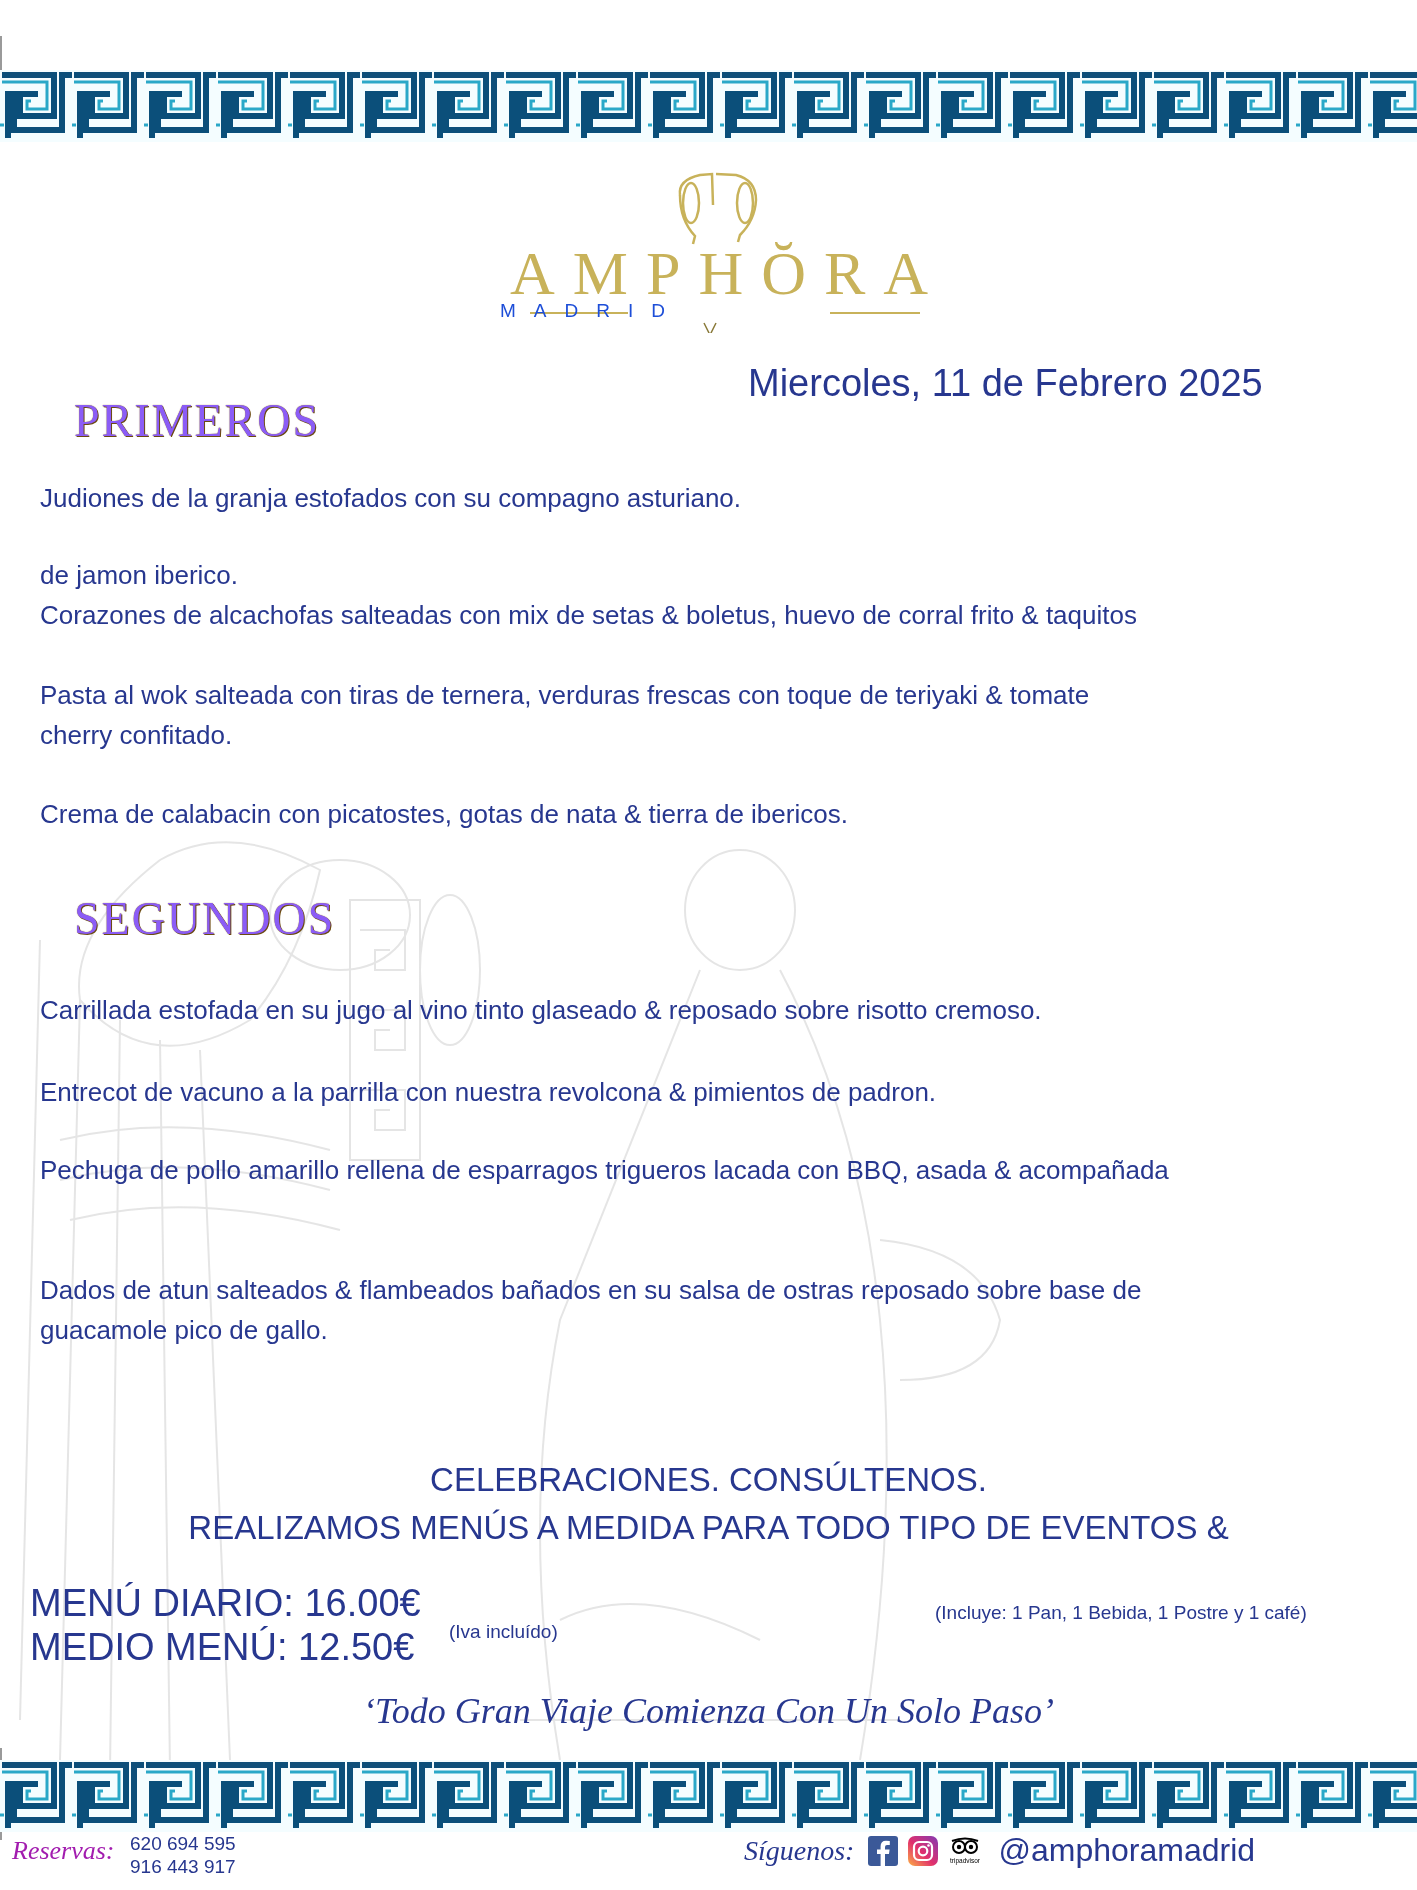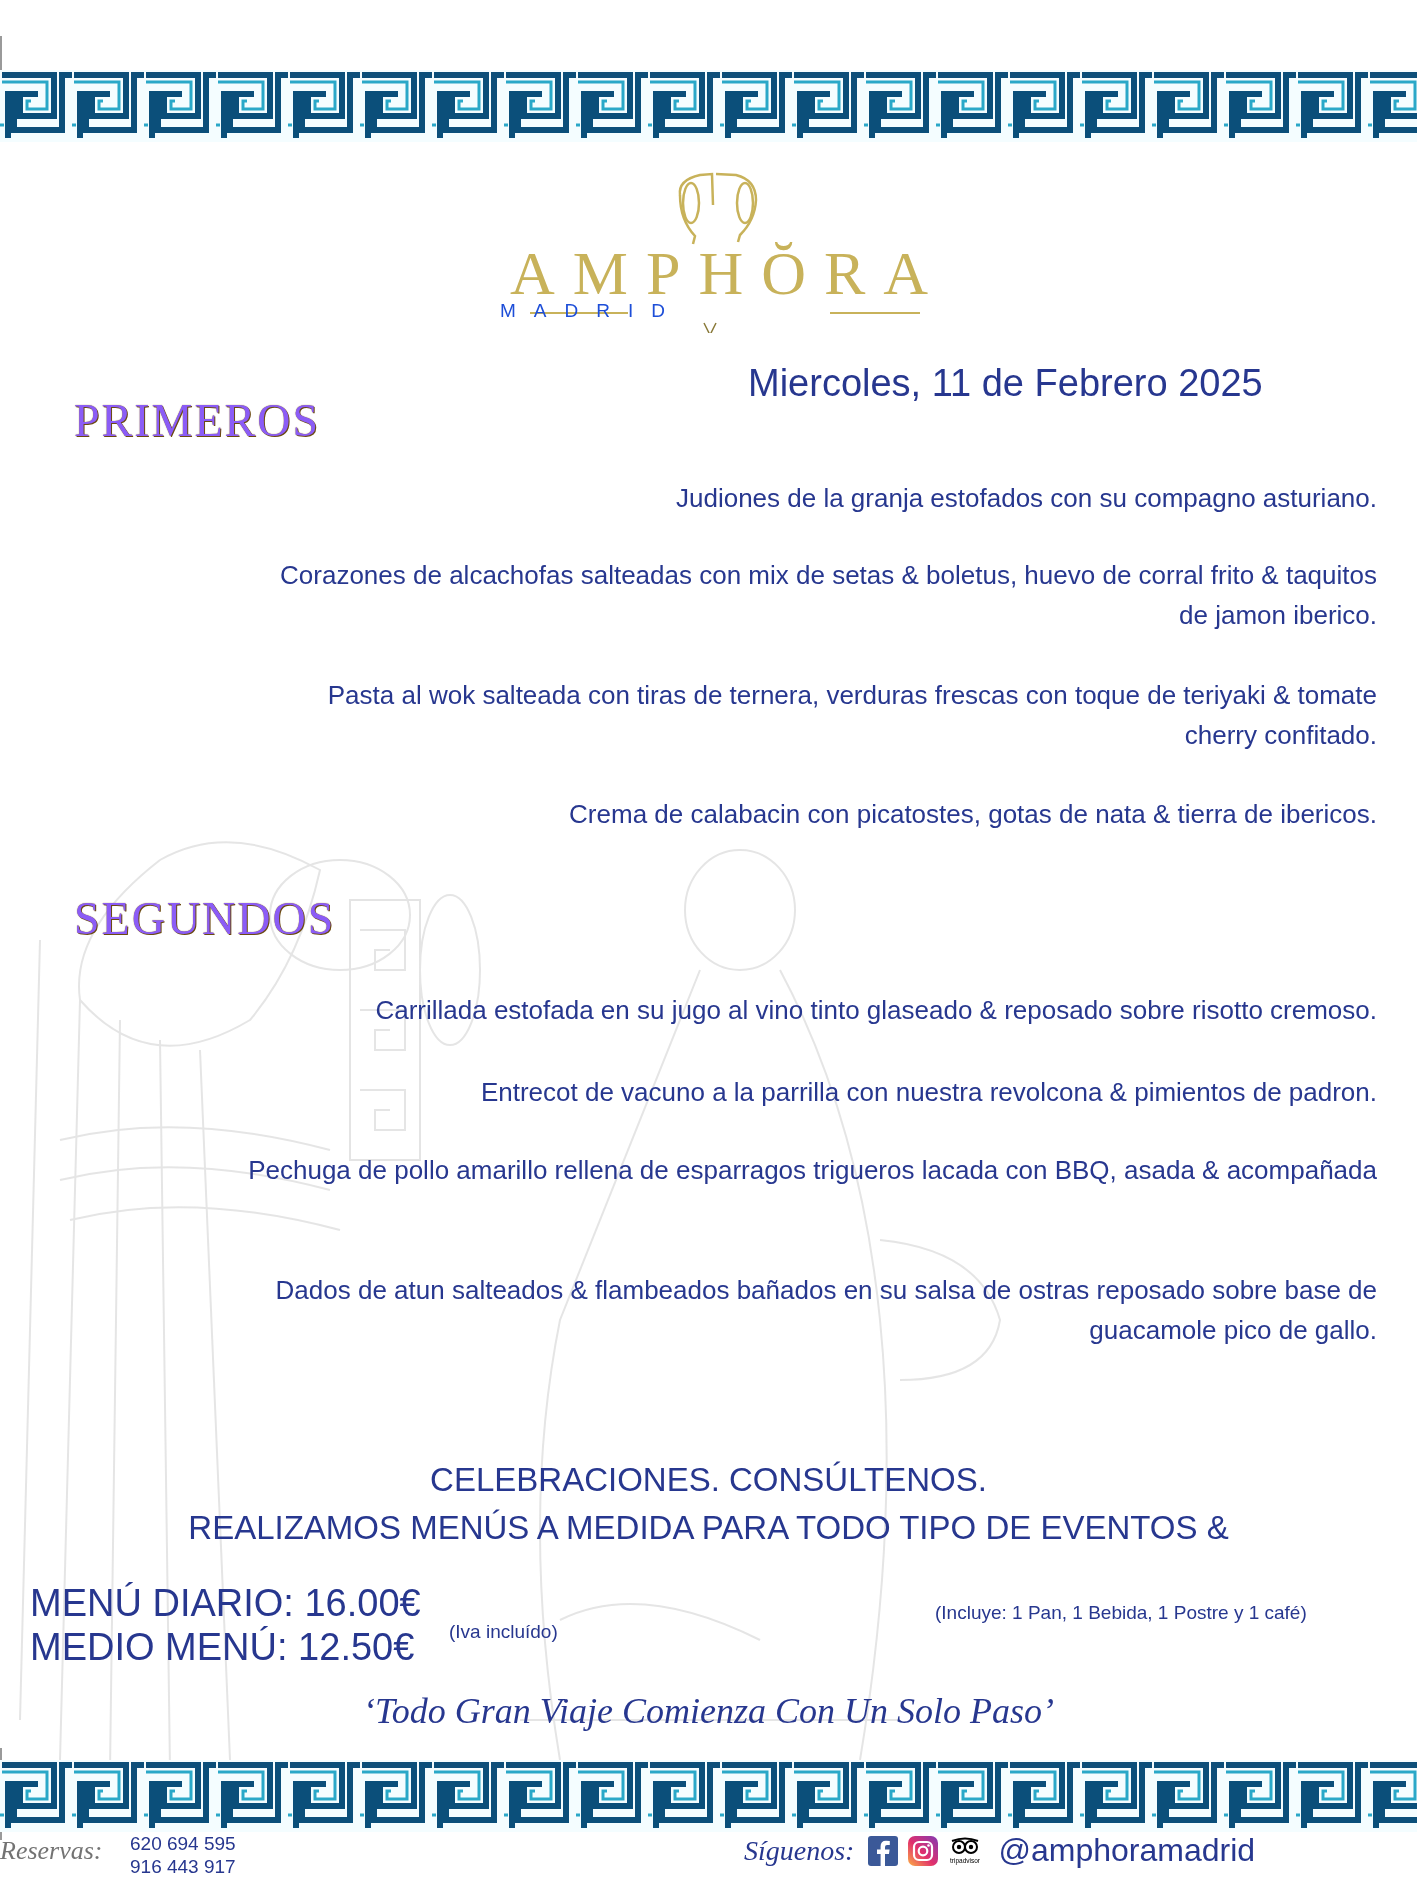--- a/index.html
+++ b/index.html
@@ -20,34 +20,34 @@
       font-family: "Liberation Sans", sans-serif; font-size: 19px; letter-spacing: 18px; color: #1d4ed8; }
 
     .date { position: absolute; left: 748px; top: 362px; font-size: 38px; color: #27378f; }
 
     .section-title { position: absolute; left: 74px; font-family: "Liberation Serif", serif;
       font-size: 46px; letter-spacing: 2px; color: #8b5cf6;
       text-shadow: 1px 1px 0 #6b4a10, 0 0 1px #8a6a14; }
     .section-title.primeros { top: 394px; }
     .section-title.segundos { top: 892px; }
 
-    .dish { position: absolute; left: 40px; width: 1337px; text-align: right; font-size: 26px; line-height: 40px; color: #27378f; }
+    .dish { position: absolute; left: 40px; width: 1337px; text-align: left; font-size: 26px; line-height: 40px; color: #27378f; }
 
     .promo { position: absolute; left: 100px; width: 1217px; text-align: center; font-size: 33px; line-height: 48px; color: #27378f; top: 1456px; }
 
     .price { position: absolute; left: 30px; font-size: 38px; color: #27378f; }
     .price.diario { top: 1582px; }
     .price.medio { top: 1626px; }
     .iva { position: absolute; left: 449px; top: 1621px; font-size: 19px; color: #27378f; }
     .incluye { position: absolute; left: 935px; top: 1602px; font-size: 19px; color: #27378f; }
     .quote { position: absolute; left: 0; width: 1417px; text-align: center; top: 1690px;
       font-family: "Liberation Serif", serif; font-style: italic; font-size: 36px; color: #27378f; }
 
-    .reservas-label { position: absolute; left: 0; top: 1836px; font-family: "Liberation Serif", serif;
-      font-style: italic; font-size: 26px; color: #737373; }
+    .reservas-label { position: absolute; left: 12px; top: 1836px; font-family: "Liberation Serif", serif;
+      font-style: italic; font-size: 26px; color: #a21caf; }
     .phones { position: absolute; left: 130px; top: 1832px; font-size: 19px; line-height: 23px; color: #27378f; }
 
     .follow { position: absolute; left: 744px; top: 1832px; display: flex; align-items: center; }
     .follow-label { font-family: "Liberation Serif", serif; font-style: italic; font-size: 28px; color: #27378f; margin-right: 14px; }
     .social { width: 30px; height: 30px; margin-right: 10px; display: inline-block; }
     .handle { font-size: 32px; color: #27378f; margin-left: 6px; }
   </style>
 </head>
 <body>
 
@@ -102,22 +102,22 @@
 </div>
 
 <div class="date">Miercoles, 11 de Febrero 2025</div>
 
 <div class="section-title primeros">PRIMEROS</div>
 
 <div class="dish" style="top:478px;">
   <div>Judiones de la granja estofados con su compagno asturiano.</div>
 </div>
 <div class="dish" style="top:555px;">
+  <div>de jamon iberico.</div>
   <div>Corazones de alcachofas salteadas con mix de setas &amp; boletus, huevo de corral frito &amp; taquitos</div>
-  <div>de jamon iberico.</div>
 </div>
 <div class="dish" style="top:675px;">
   <div>Pasta al wok salteada con tiras de ternera, verduras frescas con toque de teriyaki &amp; tomate</div>
   <div>cherry confitado.</div>
 </div>
 <div class="dish" style="top:794px;">
   <div>Crema de calabacin con picatostes, gotas de nata &amp; tierra de ibericos.</div>
 </div>
 
 <div class="section-title segundos">SEGUNDOS</div>

